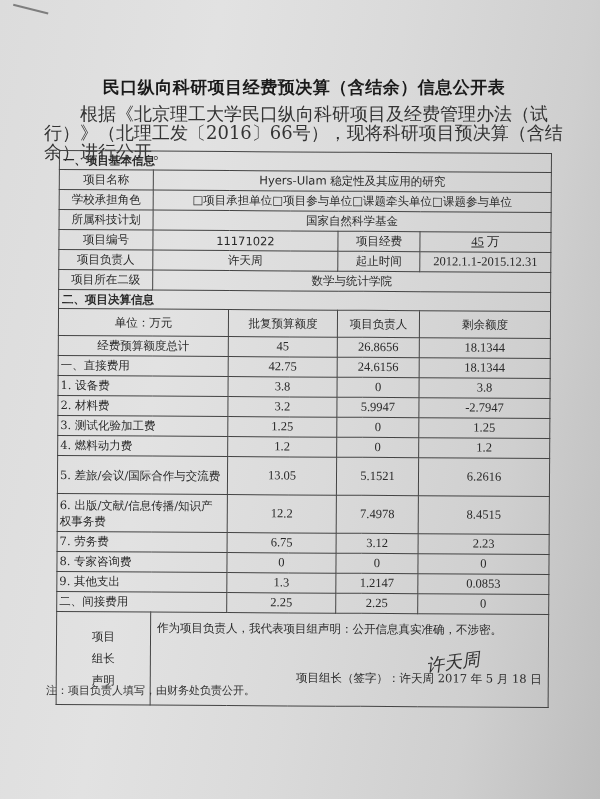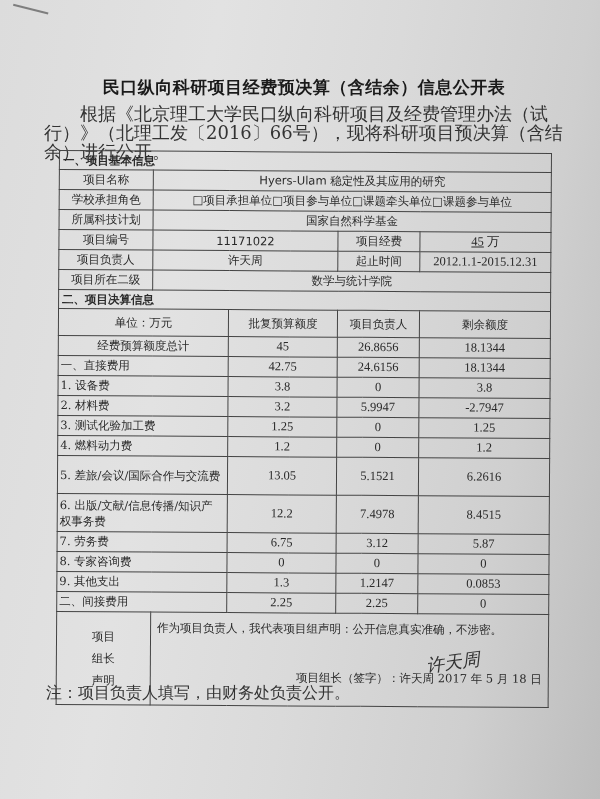--- a/index.html
+++ b/index.html
@@ -49,21 +49,21 @@
   .decl-label { line-height: 22px; white-space: normal !important; }
   .decl-body { position: relative; height: 92px !important; vertical-align: top !important; text-align: left !important; white-space: normal !important; }
   .decl-text { position: absolute; left: 6px; top: 8px; font-size: 11.5px; }
   .signature {
     position: absolute; right: 68px; top: 36px;
     font-family: "DejaVu Serif", serif; font-style: italic; font-size: 18px;
     color: #333; transform: rotate(-8deg);
   }
   .sign-line { position: absolute; right: 6px; bottom: 20px; font-size: 11.5px; }
   .note {
-    position: absolute; left: 42px; top: 683px; font-size: 16px; color: #333;
+    position: absolute; left: 42px; top: 683px; font-size: 11px; color: #333;
   }
 </style>
 </head>
 <body>
 
 <div class="page">
   <div class="pen-mark"></div>
 
   <div class="title">民口纵向科研项目经费预决算（含结余）信息公开表</div>
   <div class="intro">根据《北京理工大学民口纵向科研项目及经费管理办法（试行）》（北理工发〔2016〕66号），现将科研项目预决算（含结余）进行公开。</div>
@@ -164,21 +164,21 @@
     <tr>
       <td colspan="2" class="left wrap wrap2">6. 出版/文献/信息传播/知识产权事务费</td>
       <td colspan="2" class="num">12.2</td>
       <td colspan="2" class="num">7.4978</td>
       <td class="num">8.4515</td>
     </tr>
     <tr>
       <td colspan="2" class="left">7. 劳务费</td>
       <td colspan="2" class="num">6.75</td>
       <td colspan="2" class="num">3.12</td>
-      <td class="num">5.87</td>
+      <td class="num">2.23</td>
     </tr>
     <tr>
       <td colspan="2" class="left">8. 专家咨询费</td>
       <td colspan="2" class="num">0</td>
       <td colspan="2" class="num">0</td>
       <td class="num">0</td>
     </tr>
     <tr>
       <td colspan="2" class="left">9. 其他支出</td>
       <td colspan="2" class="num">1.3</td>

